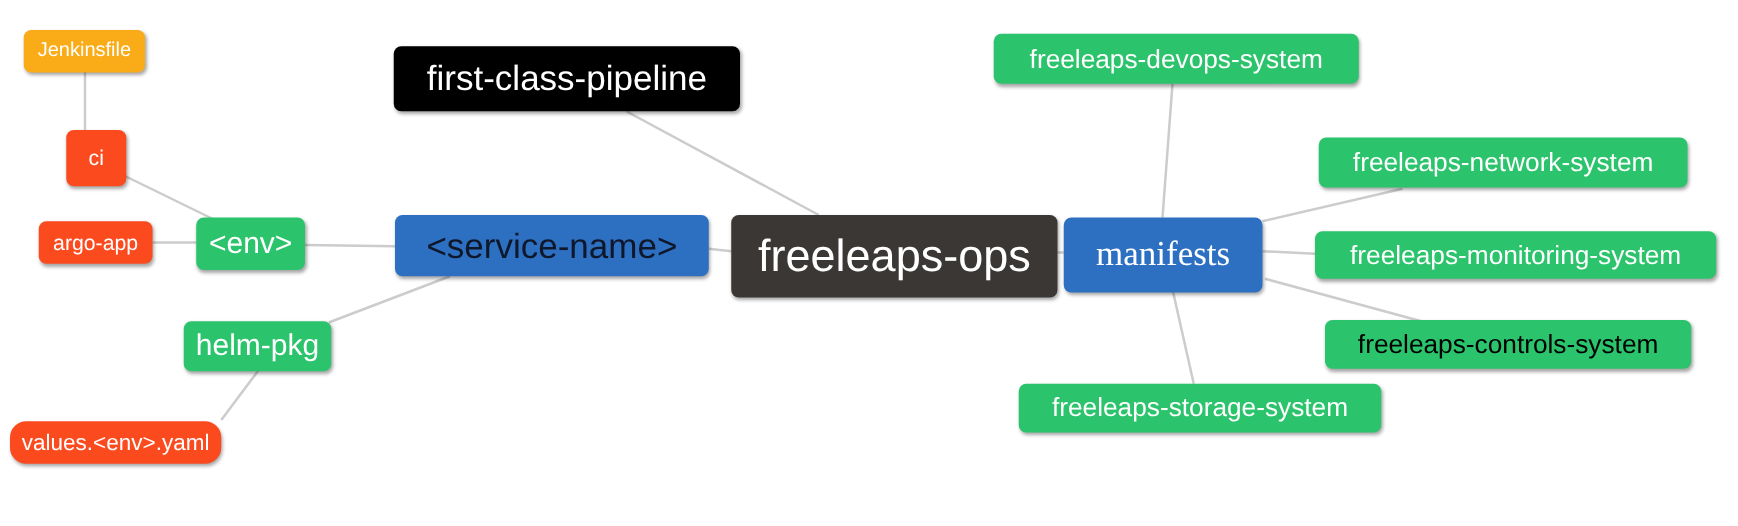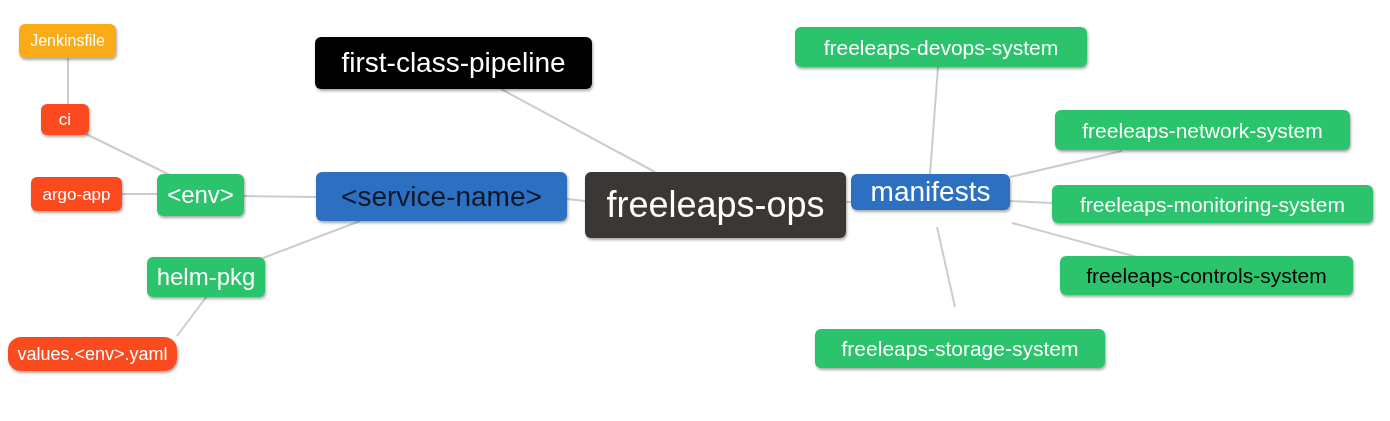--- a/index.html
+++ b/index.html
@@ -50,27 +50,27 @@
       <line x1="567" y1="199" x2="585" y2="201" stroke="#cccccc"></line>
       <line x1="846" y1="202" x2="851" y2="202" stroke="#cccccc"></line>
       <line x1="930" y1="174" x2="938" y2="67" stroke="#cccccc"></line>
       <line x1="1010" y1="177" x2="1122" y2="151" stroke="#cccccc"></line>
       <line x1="1010" y1="201" x2="1052" y2="203" stroke="#cccccc"></line>
       <line x1="1012" y1="223" x2="1137" y2="257" stroke="#cccccc"></line>
       <line x1="937" y1="227" x2="955" y2="307" stroke="#cccccc"></line>
     </svg>
 
 <div class="node" style="left: 19px; top: 24px; width: 97px; height: 34px; font-size: 16px; background: rgb(250, 171, 24); color: rgb(255, 255, 255);">Jenkinsfile</div>
-    <div class="node" style="left: 41px; top: 104px; width: 31px; height: 31px; font-size: 17px; background: rgb(251, 75, 30); color: rgb(255, 255, 255);">ci</div>
+    <div class="node" style="left: 53px; top: 104px; width: 31px; height: 45px; font-size: 17px; background: rgb(251, 75, 30); color: rgb(255, 255, 255);">ci</div>
     <div class="node" style="left: 31px; top: 177px; width: 91px; height: 34px; font-size: 17px; background: rgb(251, 75, 30); color: rgb(255, 255, 255);">argo-app</div>
     <div class="node" style="left: 157px; top: 174px; width: 87px; height: 42px; font-size: 24px; background: rgb(43, 195, 107); color: rgb(255, 255, 255);">&lt;env&gt;</div>
     <div class="node" style="left: 147px; top: 257px; width: 118px; height: 40px; font-size: 24px; background: rgb(43, 195, 107); color: rgb(255, 255, 255);">helm-pkg</div>
     <div class="node" style="left: 8px; top: 337px; width: 169px; height: 34px; font-size: 18px; background: rgb(251, 75, 30); color: rgb(255, 255, 255); border-radius: 13px;">values.&lt;env&gt;.yaml</div>
     <div class="node" style="left: 315px; top: 37px; width: 277px; height: 52px; font-size: 28px; background: #000000; color: rgb(255, 255, 255);">first-class-pipeline</div>
     <div class="node" style="left: 316px; top: 172px; width: 251px; height: 49px; font-size: 28px; background: rgb(45, 112, 194); color: #0f172a;">&lt;service-name&gt;</div>
     <div class="node" style="left: 585px; top: 172px; width: 261px; height: 66px; font-size: 36px; background: rgb(59, 55, 53); color: rgb(255, 255, 255);">freeleaps-ops</div>
-    <div class="node" style="left: 851px; top: 174px; width: 159px; height: 36px; font-size: 28px; background: rgb(45, 112, 194); color: rgb(255, 255, 255);">manifests</div>
+    <div class="node" style="left: 851px; top: 174px; width: 159px; height: 60px; font-size: 28px; background: rgb(45, 112, 194); color: rgb(255, 255, 255); font-family: Liberation Serif, serif;">manifests</div>
     <div class="node" style="left: 795px; top: 27px; width: 292px; height: 40px; font-size: 21px; background: rgb(43, 195, 107); color: rgb(255, 255, 255);">freeleaps-devops-system</div>
     <div class="node" style="left: 1055px; top: 110px; width: 295px; height: 40px; font-size: 21px; background: rgb(43, 195, 107); color: rgb(255, 255, 255);">freeleaps-network-system</div>
     <div class="node" style="left: 1052px; top: 185px; width: 321px; height: 38px; font-size: 21px; background: rgb(43, 195, 107); color: rgb(255, 255, 255);">freeleaps-monitoring-system</div>
     <div class="node" style="left: 1060px; top: 256px; width: 293px; height: 39px; font-size: 21px; background: rgb(43, 195, 107); color: #000000;">freeleaps-controls-system</div>
-    <div class="node" style="left: 815px; top: 307px; width: 290px; height: 39px; font-size: 21px; background: rgb(43, 195, 107); color: rgb(255, 255, 255); margin-top: 22px;">freeleaps-storage-system</div>
+    <div class="node" style="left: 815px; top: 307px; width: 290px; height: 39px; font-size: 21px; background: rgb(43, 195, 107); color: rgb(255, 255, 255);">freeleaps-storage-system</div>
   </div>
 
 </body></html>

